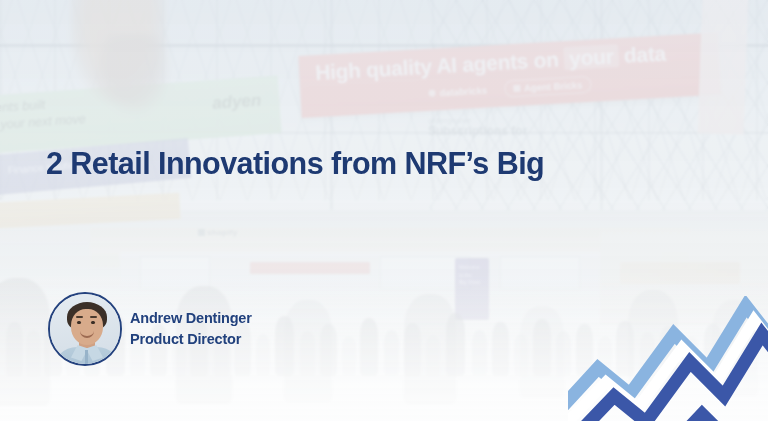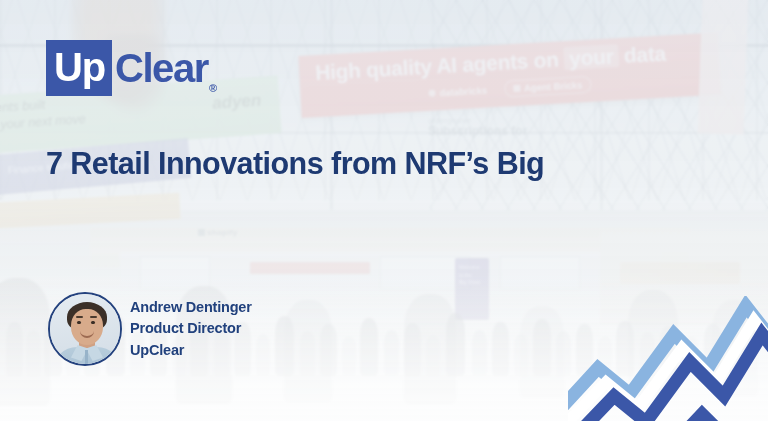--- a/index.html
+++ b/index.html
@@ -398,27 +398,23 @@
     <div class="tlperson2"></div>
 
     <div class="blurwash"></div>
     <div class="whitewash"></div>
     <div class="coolwash"></div>
     <div class="bottomfade"></div>
   </div>
 
   <div class="content">
 
-    <div class="logo">
-      <div class="logo-box">Up</div>
-      <div class="logo-word"><span>Clear</span><span class="logo-reg">®</span></div>
-    </div>
 
     <h1 class="title">
-      <span class="ln">7 Retail Innovations from NRF’s Big</span>
+      <span class="ln">2 Retail Innovations from NRF’s Big</span>
     </h1>
 
     <div class="byline">
       <div class="avatar">
         <div class="av-bg"></div>
         <div class="av-shirt"></div>
         <div class="av-neck"></div>
         <div class="av-collar-l"></div>
         <div class="av-collar-r"></div>
         <div class="av-placket"></div>
@@ -426,21 +422,20 @@
         <div class="av-face"></div>
         <div class="av-brow l"></div>
         <div class="av-brow r"></div>
         <div class="av-eye l"></div>
         <div class="av-eye r"></div>
         <div class="av-smile"></div>
       </div>
       <div class="byline-text">
         <div>Andrew Dentinger</div>
         <div>Product Director</div>
-        <div>UpClear</div>
       </div>
     </div>
 
     <div class="mountains">
       <svg width="200" height="125" viewBox="0 0 200 125" xmlns="http://www.w3.org/2000/svg">
 
         <polyline fill="none" stroke="#8ab4e0" stroke-width="13" stroke-linejoin="miter" stroke-linecap="butt" points="-14,120 30,72 62,98 106,38 140,72 178,10 214,56"></polyline>
 
         <polyline fill="none" stroke="#ffffff" stroke-width="11" stroke-linejoin="miter" stroke-linecap="butt" points="-6,132 38,86 70,112 114,52 148,86 186,24 222,70"></polyline>
 

